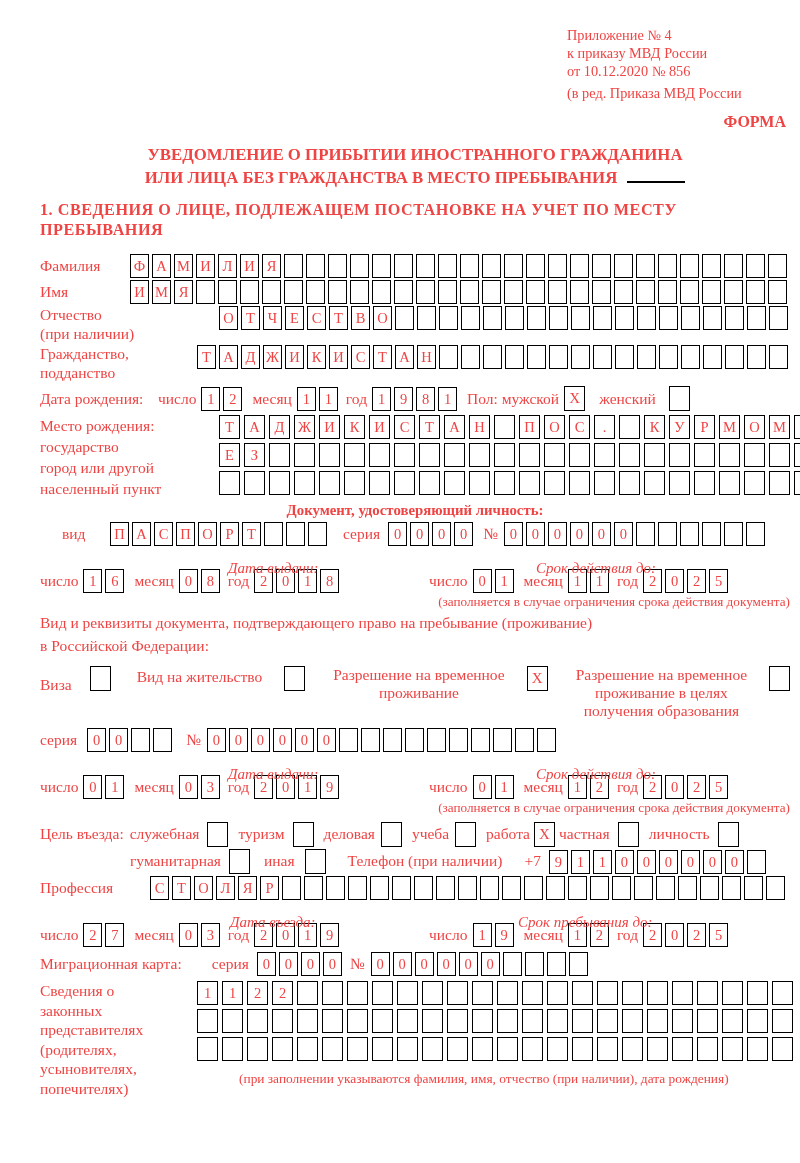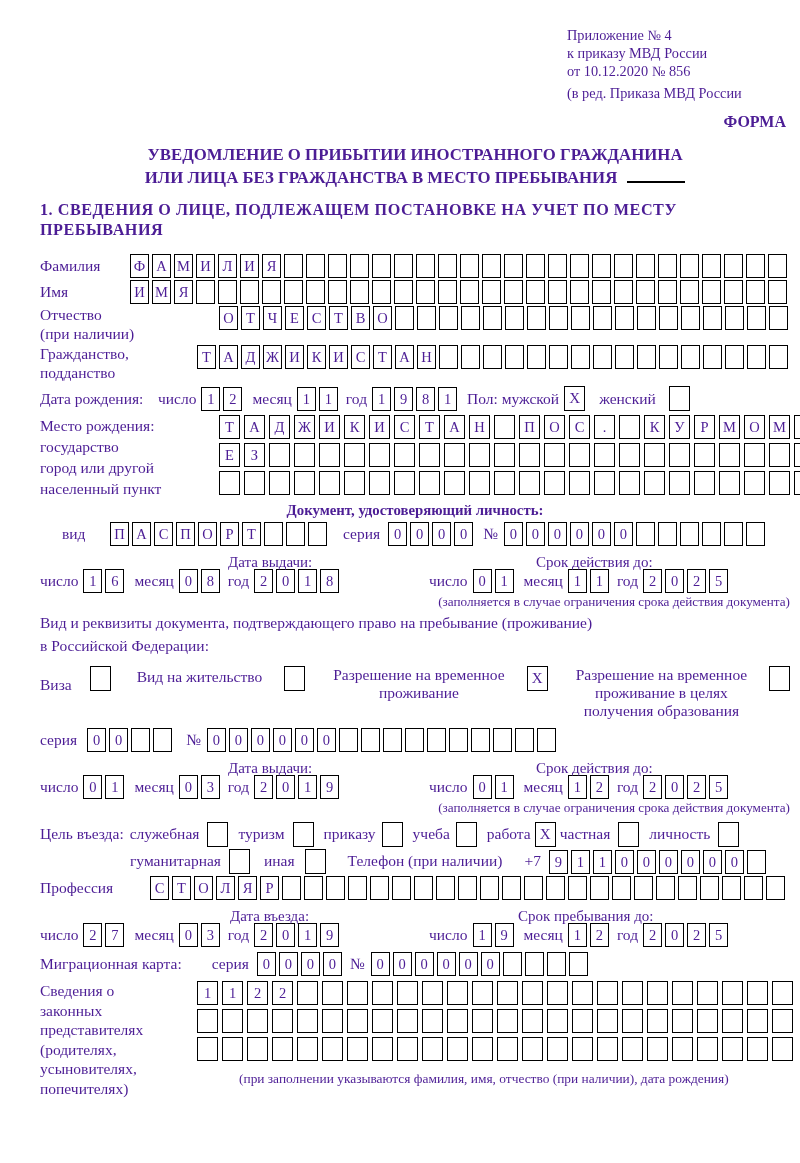--- a/index.html
+++ b/index.html
@@ -1,18 +1,18 @@
 <!DOCTYPE html>
 <html><head>
 <meta charset="utf-8">
 <style>
   html,body{margin:0;padding:0;background:#fff;}
   .page{
     width:800px;height:1163px;box-sizing:border-box;
-    padding:26px 10px 8px 40px;background:#fff;color:#4c1d95;
+    padding:26px 10px 8px 40px;background:#fff;color:#ef4444;
     font-family:"Liberation Serif","DejaVu Serif",serif;
     font-size:15.5px;line-height:1.2;overflow:hidden;position:relative;
   }
   .appendix{margin-left:527px;font-size:14.3px;line-height:18px;}
   .appendix .rev{margin-top:4px;}
   .forma{font-weight:bold;font-size:16px;text-align:right;margin-top:10px;margin-right:4px;}
   .title{text-align:center;font-weight:bold;font-size:16.8px;margin-top:12px;line-height:23px;}
   .blank{display:inline-block;width:58px;border-bottom:2px solid #000;height:14px;margin-left:10px;}
   .s1{font-weight:bold;font-size:16.2px;letter-spacing:.5px;margin-top:12px;}
   .row{display:flex;align-items:center;white-space:nowrap;margin-top:2px;}
@@ -28,21 +28,21 @@
     border:1.5px solid #000;text-align:center;font-size:14.5px;line-height:22px;flex:none;
   }
   .boxes.wide .cbox{width:21px;}
   .ck{
     display:inline-block;width:21px;height:25px;box-sizing:border-box;flex:none;
     border:1.5px solid #000;text-align:center;font-size:15px;line-height:23px;
   }
   .col{display:flex;flex-direction:column;gap:4px;}
   .center-b{font-weight:bold;text-align:center;font-size:14.8px;margin-top:3px;}
   .dlabels{position:relative;height:19px;margin-top:3px;font-size:15px;}
-  .dlabels span{position:absolute;top:4px;}
+  .dlabels span{position:absolute;top:10px;font-style:italic;}
   .note{text-align:right;font-size:13.2px;margin-top:1px;}
   .note2{font-size:13.4px;margin-top:6px;margin-left:42px;white-space:nowrap;}
   .stack{display:inline-flex;flex-direction:column;text-align:center;line-height:18px;flex:none;}
   .ml4{margin-left:4px;}.ml6{margin-left:6px;}.ml8{margin-left:8px;}.ml10{margin-left:10px;}
   .ml14{margin-left:14px;}.ml16{margin-left:16px;}.ml22{margin-left:22px;}.ml30{margin-left:30px;}
   .mr5{margin-right:5px;}
   .gapbig{margin-left:90px;}
   .permit .ck{margin-top:6px;}
   .plain{margin-top:4px;}
 </style>
@@ -501,21 +501,21 @@
   </div>
 
   <div class="note">(заполняется в случае ограничения срока действия документа)</div>
 
   <div class="row" style="margin-top:6px;">
     <span>Цель въезда:</span>
     <span class="ml6">служебная</span>
     <span class="ck ml8"></span>
     <span class="ml10">туризм</span>
     <span class="ck ml8"></span>
-    <span class="ml10">приказу</span>
+    <span class="ml10">деловая</span>
     <span class="ck ml6"></span>
     <span class="ml10">учеба</span>
     <span class="ck ml6"></span>
     <span class="ml10">работа</span>
     <span class="ck ml4">X</span>
     <span class="ml4">частная</span>
     <span class="ck ml8"></span>
     <span class="ml10">личность</span>
     <span class="ck ml8"></span>
   </div>

